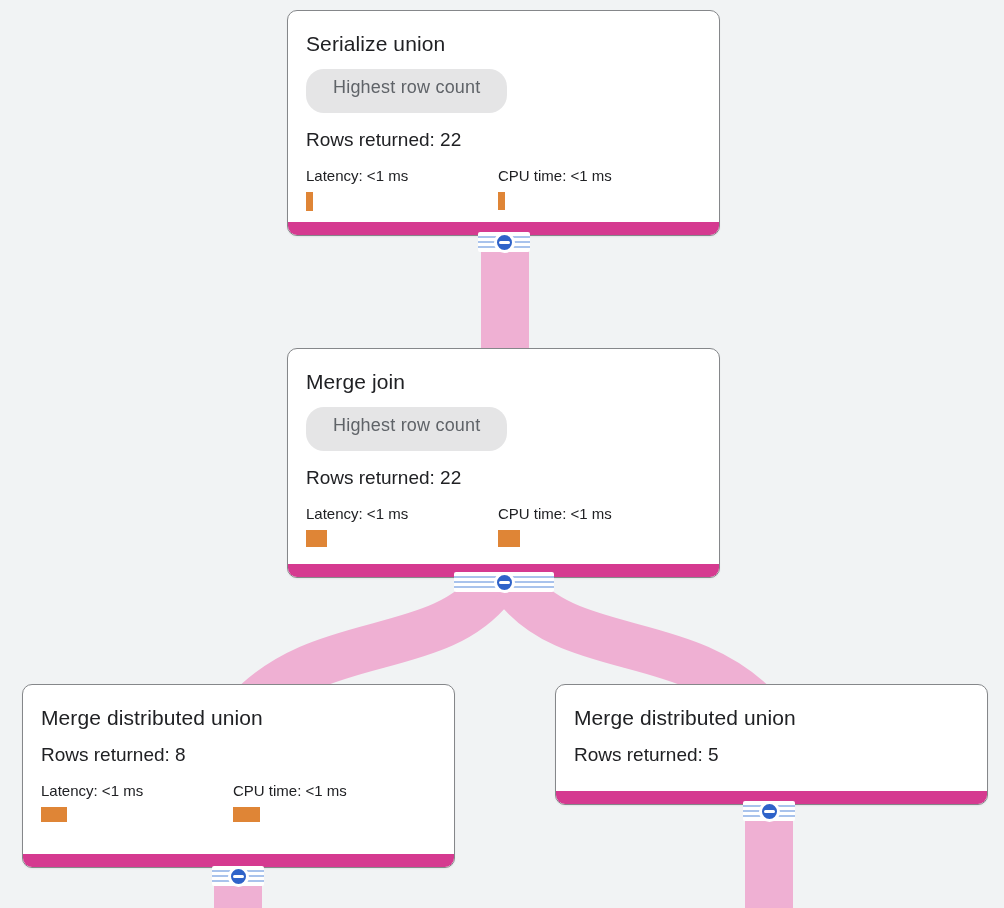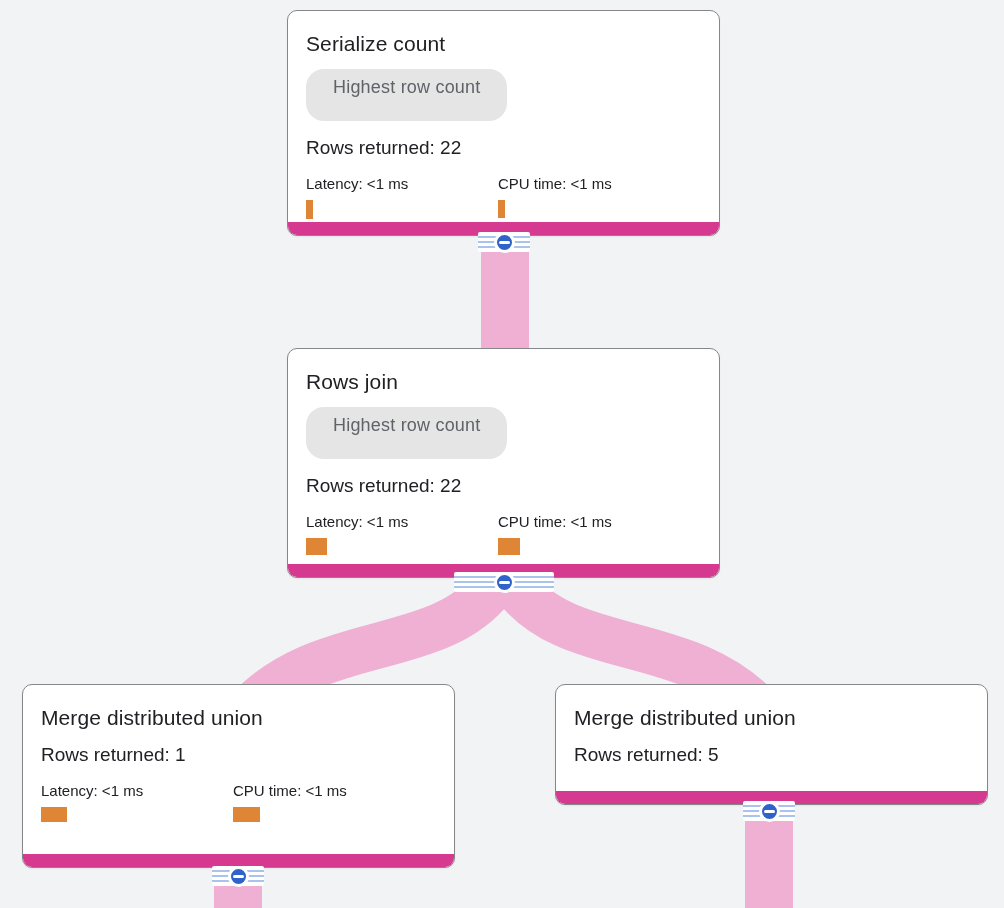--- a/index.html
+++ b/index.html
@@ -39,21 +39,21 @@
     overflow:hidden;
     box-shadow:0 1px 2px rgba(0,0,0,.06);
     cursor:pointer;
   }
   .card-body{padding:20px 18px 0 18px;}
   .card-title{
     font-size:21px;font-weight:500;line-height:26px;
     color:var(--title-text);letter-spacing:.1px;margin-bottom:12px;
   }
   .badge{
-    display:inline-block;height:52px;line-height:36px;
+    display:inline-block;height:44px;line-height:36px;
     padding:0 27px;border-radius:18px;
     background:var(--badge-bg);color:var(--badge-text);
     font-size:18px;letter-spacing:.2px;margin-bottom:8px;
   }
   .rows{font-size:19px;line-height:24px;margin-bottom:12px;margin-top:7px;}
   .metrics{display:flex;}
   .metric{width:192px;}
   .metric-label{font-size:15px;line-height:24px;}
   .metric-bar{margin-top:4px;background:var(--orange);}
   .card-footer{
@@ -99,60 +99,60 @@
   <svg class="edges" width="1004" height="908" aria-hidden="true">
     <path d="M505,228 L505,360" stroke-width="48"></path>
     <path d="M495,584 C440,660 320,630 246,712" stroke-width="46"></path>
     <path d="M513,584 C568,660 688,630 762,712" stroke-width="46"></path>
     <path d="M238,864 L238,908" stroke-width="48"></path>
     <path d="M769,804 L769,908" stroke-width="48"></path>
   </svg>
 
   <div class="card" id="card-serialize">
     <div class="card-body">
-      <div class="card-title">Serialize count</div>
+      <div class="card-title">Serialize union</div>
       <div class="badge">Highest row count</div>
       <div class="rows">Rows returned: 22</div>
       <div class="metrics">
         <div class="metric">
           <div class="metric-label">Latency: &lt;1 ms</div>
           <div class="metric-bar" style="width: 7px; height: 19px;"></div>
         </div>
         <div class="metric">
           <div class="metric-label">CPU time: &lt;1 ms</div>
           <div class="metric-bar" style="width: 7px; height: 18px;"></div>
         </div>
       </div>
     </div>
     <div class="card-footer"></div>
   </div>
 
   <div class="card" id="card-merge-join">
     <div class="card-body">
-      <div class="card-title">Rows join</div>
+      <div class="card-title">Merge join</div>
       <div class="badge">Highest row count</div>
       <div class="rows">Rows returned: 22</div>
       <div class="metrics">
         <div class="metric">
           <div class="metric-label">Latency: &lt;1 ms</div>
           <div class="metric-bar" style="width: 21px; height: 17px;"></div>
         </div>
         <div class="metric">
           <div class="metric-label">CPU time: &lt;1 ms</div>
           <div class="metric-bar" style="width: 22px; height: 17px;"></div>
         </div>
       </div>
     </div>
     <div class="card-footer"></div>
   </div>
 
   <div class="card" id="card-mdu-left">
     <div class="card-body">
       <div class="card-title">Merge distributed union</div>
-      <div class="rows">Rows returned: 1</div>
+      <div class="rows">Rows returned: 8</div>
       <div class="metrics">
         <div class="metric">
           <div class="metric-label">Latency: &lt;1 ms</div>
           <div class="metric-bar" style="width: 26px; height: 15px;"></div>
         </div>
         <div class="metric">
           <div class="metric-label">CPU time: &lt;1 ms</div>
           <div class="metric-bar" style="width: 27px; height: 15px;"></div>
         </div>
       </div>

